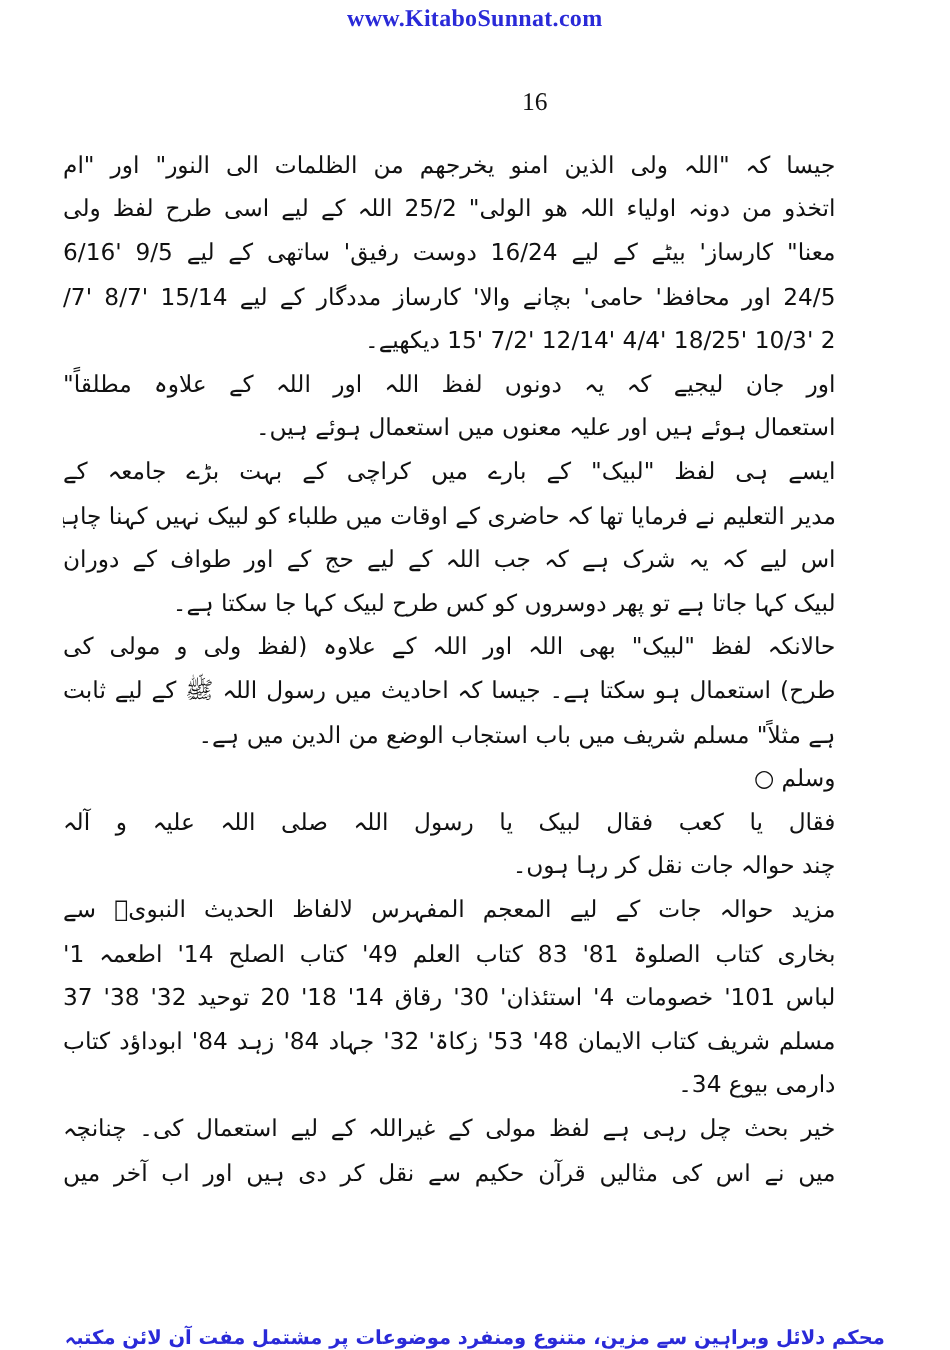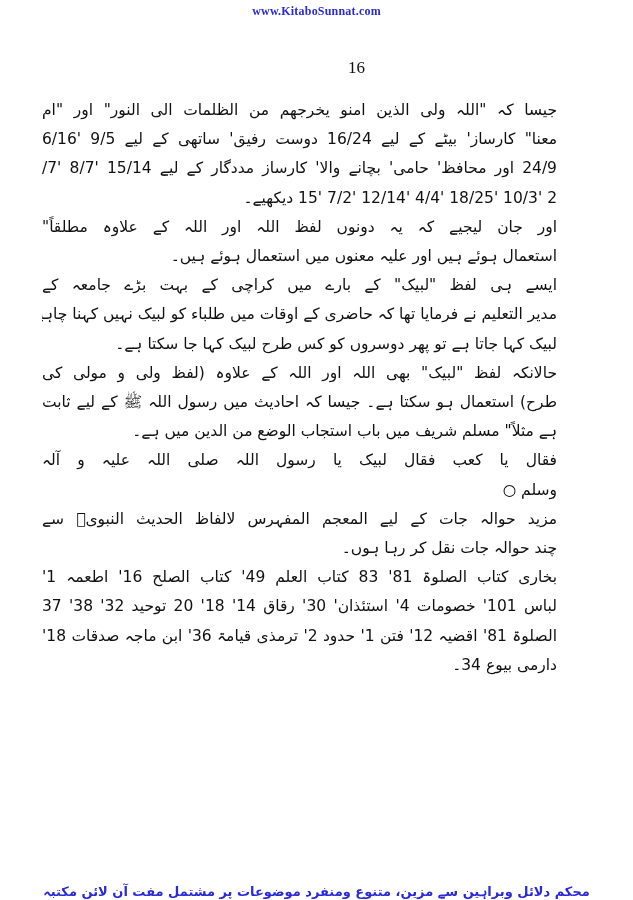--- a/index.html
+++ b/index.html
@@ -16,21 +16,21 @@
       color: #111111;
     }
     .site-url {
       position: absolute;
       top: 4px;
       left: 0;
       width: 633px;
       text-align: center;
       font-family: "Liberation Serif", serif;
       font-weight: bold;
-      font-size: 12px;
+      font-size: 16px;
       color: #2a2ad8;
       letter-spacing: 0.2px;
     }
     .page-number {
       position: absolute;
       top: 58px;
       left: 0;
       width: 633px;
       text-align: center;
       font-family: "Liberation Serif", serif;
@@ -81,47 +81,53 @@
 </head>
 <body>
 
 <div class="site-url">www.KitaboSunnat.com</div>
 
 <div class="page-number">16</div>
 
 <div class="content">
   <div class="para indent">
     <span class="line">جیسا کہ "اللہ ولی الذین امنو یخرجھم من الظلمات الی النور" اور "ام</span>
+    <span class="line">اتخذو من دونہ اولیاء اللہ ھو الولی" 25/2 اللہ کے لیے اسی طرح لفظ ولی</span>
     <span class="line">معنا" کارساز' بیٹے کے لیے 16/24 دوست رفیق' ساتھی کے لیے 9/5 '6/16</span>
-    <span class="line">24/9 اور محافظ' حامی' بچانے والا' کارساز مددگار کے لیے 15/14 '8/7 '7/</span>
+    <span class="line">24/5 اور محافظ' حامی' بچانے والا' کارساز مددگار کے لیے 15/14 '8/7 '7/</span>
     <span class="line last">2 '10/3 '18/25 '4/4 '12/14 '7/2 '15 دیکھیے۔</span>
   </div>
   <div class="para indent">
     <span class="line">اور جان لیجیے کہ یہ دونوں لفظ اللہ اور اللہ کے علاوہ      مطلقاً"</span>
     <span class="line last">استعمال ہوئے ہیں اور علیہ معنوں میں استعمال ہوئے ہیں۔</span>
   </div>
   <div class="para indent">
     <span class="line">ایسے ہی لفظ "لبیک" کے بارے میں کراچی کے بہت بڑے جامعہ کے</span>
     <span class="line">مدیر التعلیم نے فرمایا تھا کہ حاضری کے اوقات میں طلباء کو لبیک نہیں کہنا چاہیے</span>
+    <span class="line">اس لیے کہ یہ شرک ہے کہ جب اللہ کے لیے حج کے اور طواف کے دوران</span>
     <span class="line last">لبیک کہا جاتا ہے تو پھر دوسروں کو کس طرح لبیک کہا جا سکتا ہے۔</span>
   </div>
   <div class="para indent">
     <span class="line">حالانکہ لفظ "لبیک" بھی اللہ اور اللہ کے علاوہ (لفظ ولی و مولی کی</span>
     <span class="line">طرح) استعمال ہو سکتا ہے۔ جیسا کہ احادیث میں رسول اللہ ﷺ کے لیے ثابت</span>
     <span class="line last">ہے مثلاً" مسلم شریف میں باب استجاب الوضع من الدین میں ہے۔</span>
   </div>
   <div class="para indent">
+    <span class="line last">وسلم ○</span>
     <span class="line">فقال یا کعب فقال لبیک یا رسول اللہ صلی اللہ علیہ و آلہ</span>
-    <span class="line last">وسلم ○</span>
   </div>
   <div class="para indent">
+    <span class="line last">چند حوالہ جات نقل کر رہا ہوں۔</span>
     <span class="line">مزید حوالہ جات کے لیے المعجم المفہرس لالفاظ الحدیث النبویؐ سے</span>
-    <span class="line last">چند حوالہ جات نقل کر رہا ہوں۔</span>
   </div>
   <div class="para indent">
-    <span class="line">بخاری کتاب الصلوۃ 81' 83 کتاب العلم 49' کتاب الصلح 16' اطعمہ 1'</span>
+    <span class="line">بخاری کتاب الصلوۃ 81' 83 کتاب العلم 49' کتاب الصلح 14' اطعمہ 1'</span>
     <span class="line">لباس 101' خصومات 4' استئذان' 30' رقاق 14' 18' 20 توحید 32' 38' 37</span>
-    <span class="line">الصلوۃ 81' اقضیہ 12' فتن 1' حدود 2' ترمذی قیامۃ 36' ابن ماجہ صدقات 18'</span>
+    <span class="line">مسلم شریف کتاب الایمان 48' 53' زکاۃ' 32' جہاد 84' زہد 84' ابوداؤد کتاب</span>
     <span class="line last">دارمی بیوع 34۔</span>
+  </div>
+  <div class="para indent">
+    <span class="line">خیر بحث چل رہی ہے لفظ مولی کے غیراللہ کے لیے استعمال کی۔ چنانچہ</span>
+    <span class="line">میں نے اس کی مثالیں قرآن حکیم سے نقل کر دی ہیں اور اب آخر میں</span>
   </div>
 </div>
 
 <div class="footer-tagline">محکم دلائل وبراہین سے مزین، متنوع ومنفرد موضوعات پر مشتمل مفت آن لائن مکتبہ</div>
 
 </body></html>

